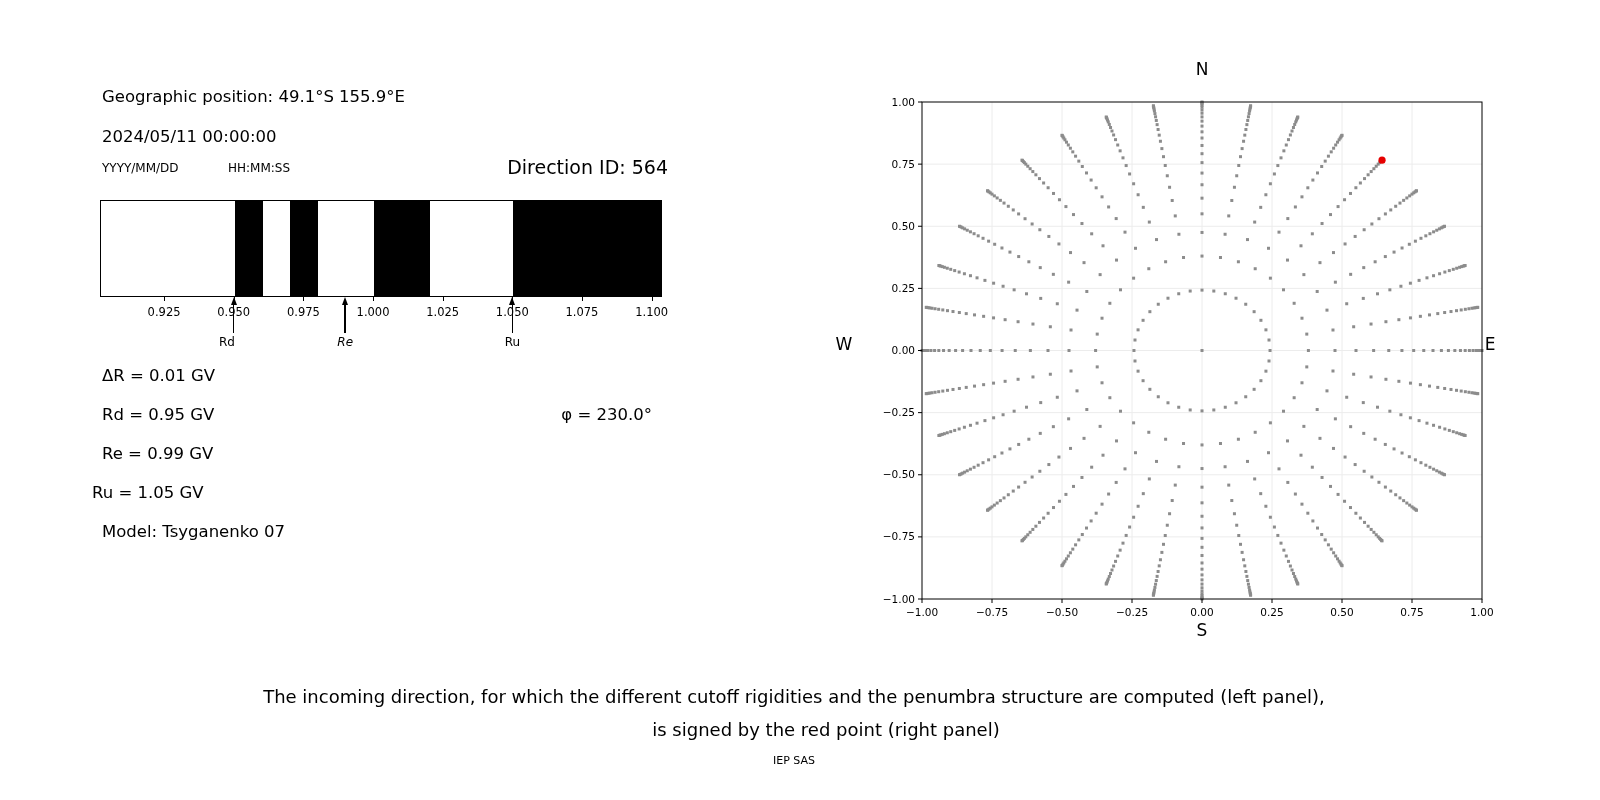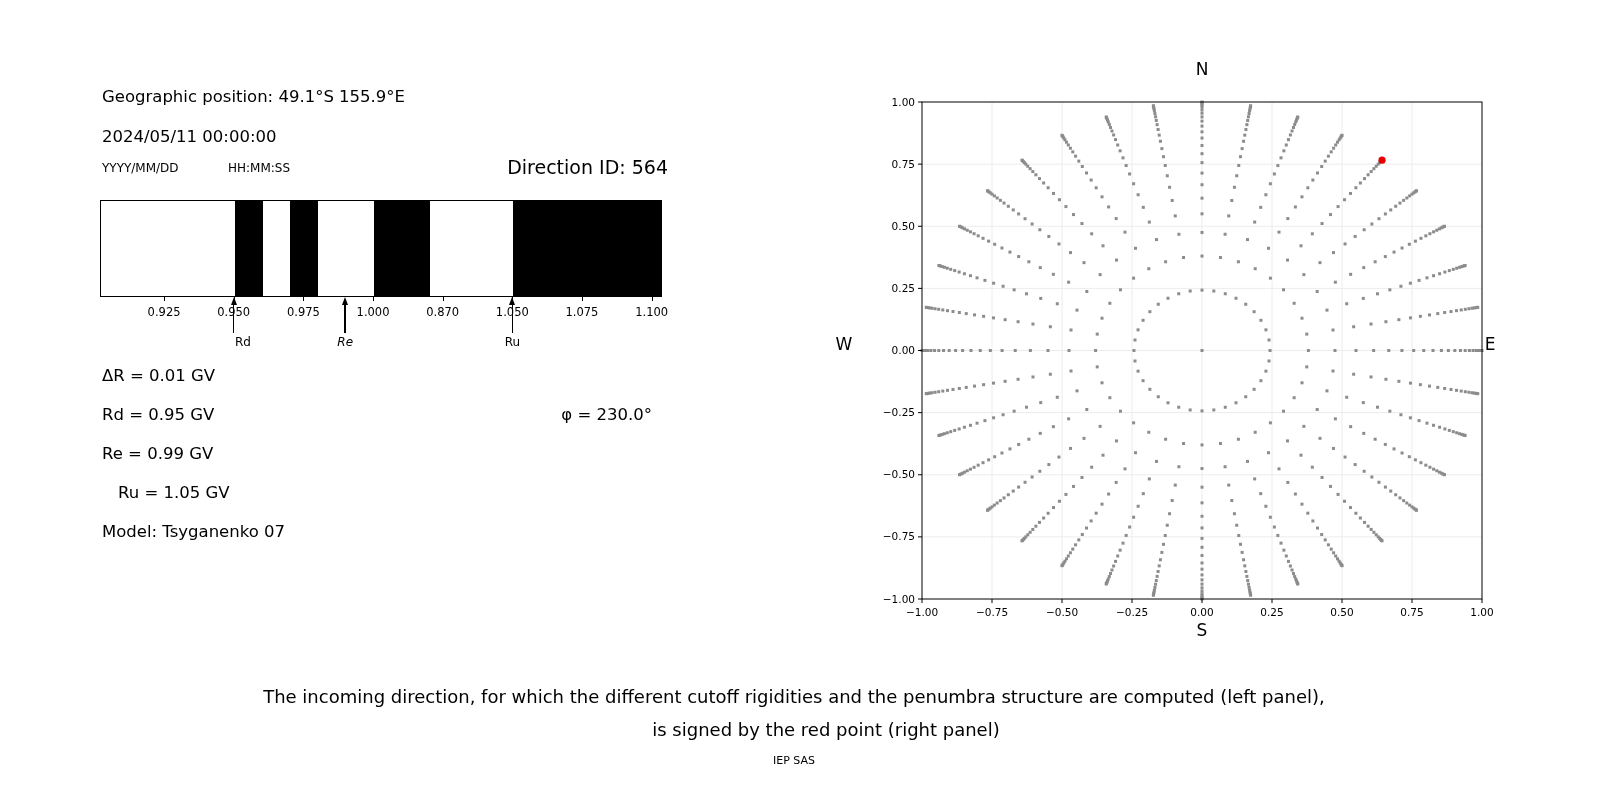--- a/index.html
+++ b/index.html
@@ -45,42 +45,42 @@
   <div id="penumbra-axis">
       <div class="pen-tickmark" style="left: 164.08px;"></div>
       <div class="pen-ticklabel" style="left: 164.08px;">0.925</div>
       <div class="pen-tickmark" style="left: 233.731px;"></div>
       <div class="pen-ticklabel" style="left: 233.731px;">0.950</div>
       <div class="pen-tickmark" style="left: 303.383px;"></div>
       <div class="pen-ticklabel" style="left: 303.383px;">0.975</div>
       <div class="pen-tickmark" style="left: 373.035px;"></div>
       <div class="pen-ticklabel" style="left: 373.035px;">1.000</div>
       <div class="pen-tickmark" style="left: 442.687px;"></div>
-      <div class="pen-ticklabel" style="left: 442.687px;">0.870</div>
+      <div class="pen-ticklabel" style="left: 442.687px;">1.025</div>
       <div class="pen-tickmark" style="left: 512.338px;"></div>
       <div class="pen-ticklabel" style="left: 512.338px;">1.050</div>
       <div class="pen-tickmark" style="left: 581.99px;"></div>
       <div class="pen-ticklabel" style="left: 581.99px;">1.075</div>
       <div class="pen-tickmark" style="left: 651.642px;"></div>
       <div class="pen-ticklabel" style="left: 651.642px;">1.100</div>
       <div class="marker-head" style="left: 233.731px;"></div>
       <div class="marker-stem" style="left: 232.981px;"></div>
-      <div class="marker-label" style="left: 243px;">Rd</div>
+      <div class="marker-label" style="left: 227px;">Rd</div>
       <div class="marker-head" style="left: 345.174px;"></div>
       <div class="marker-stem" style="left: 344.424px;"></div>
       <div class="marker-label" style="left: 345.174px; font-style: italic;">Re</div>
       <div class="marker-head" style="left: 512.338px;"></div>
       <div class="marker-stem" style="left: 511.588px;"></div>
       <div class="marker-label" style="left: 512.338px;">Ru</div>
     </div>
 
   <div class="txt t17" style="left:102px;top:367px;">ΔR = 0.01 GV</div>
   <div class="txt t17" style="left:102px;top:406px;">Rd = 0.95 GV</div>
   <div class="txt t17" style="left:102px;top:445px;">Re = 0.99 GV</div>
-  <div class="txt t17" style="left:118px;top:484px;">Ru = 1.05 GV</div>
+  <div class="txt t17" style="left:92px;top:484px;">Ru = 1.05 GV</div>
   <div class="txt t17" style="left:102px;top:523px;">Model: Tsyganenko 07</div>
   <div class="txt t17" style="left:100px;top:406px;width:552px;text-align:right;">φ = 230.0°</div>
 
   <svg id="dir-plot" width="680" height="610" viewBox="0 0 680 610">
       <line x1="142" y1="47" x2="142" y2="544" stroke="#ececec" stroke-width="1"></line>
       <line x1="212" y1="47" x2="212" y2="544" stroke="#ececec" stroke-width="1"></line>
       <line x1="282" y1="47" x2="282" y2="544" stroke="#ececec" stroke-width="1"></line>
       <line x1="352" y1="47" x2="352" y2="544" stroke="#ececec" stroke-width="1"></line>
       <line x1="422" y1="47" x2="422" y2="544" stroke="#ececec" stroke-width="1"></line>
       <line x1="492" y1="47" x2="492" y2="544" stroke="#ececec" stroke-width="1"></line>

